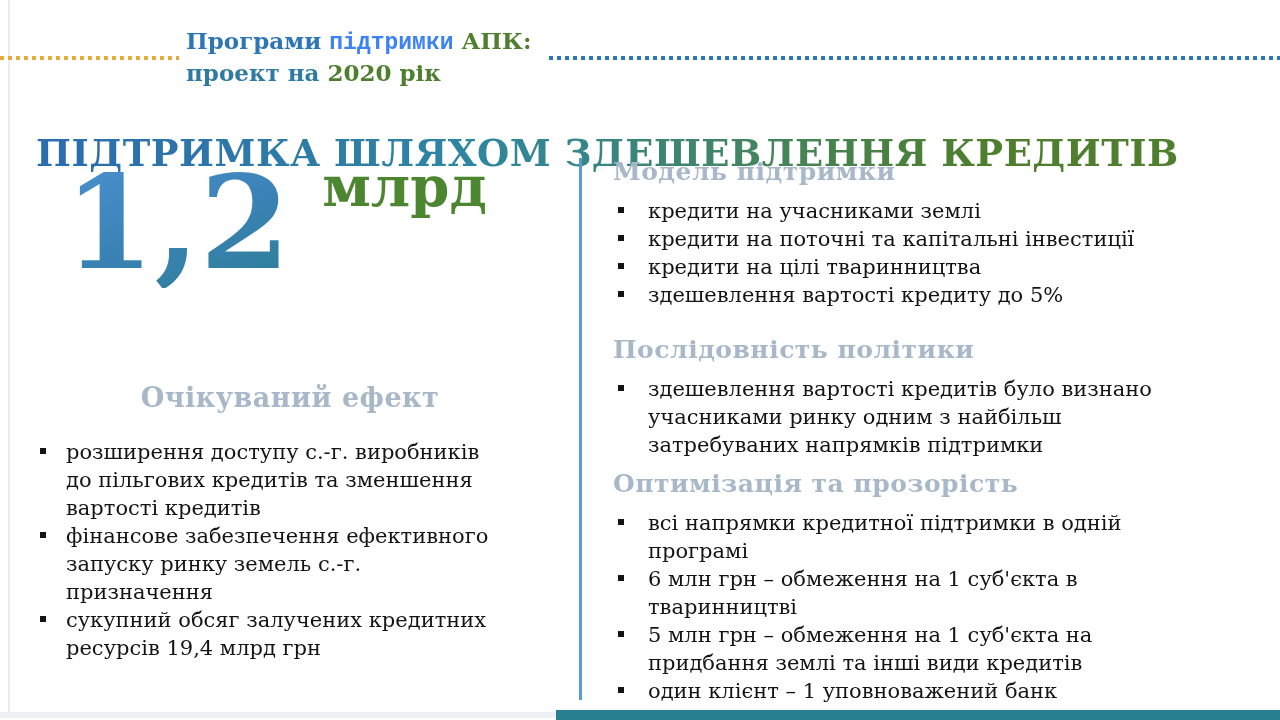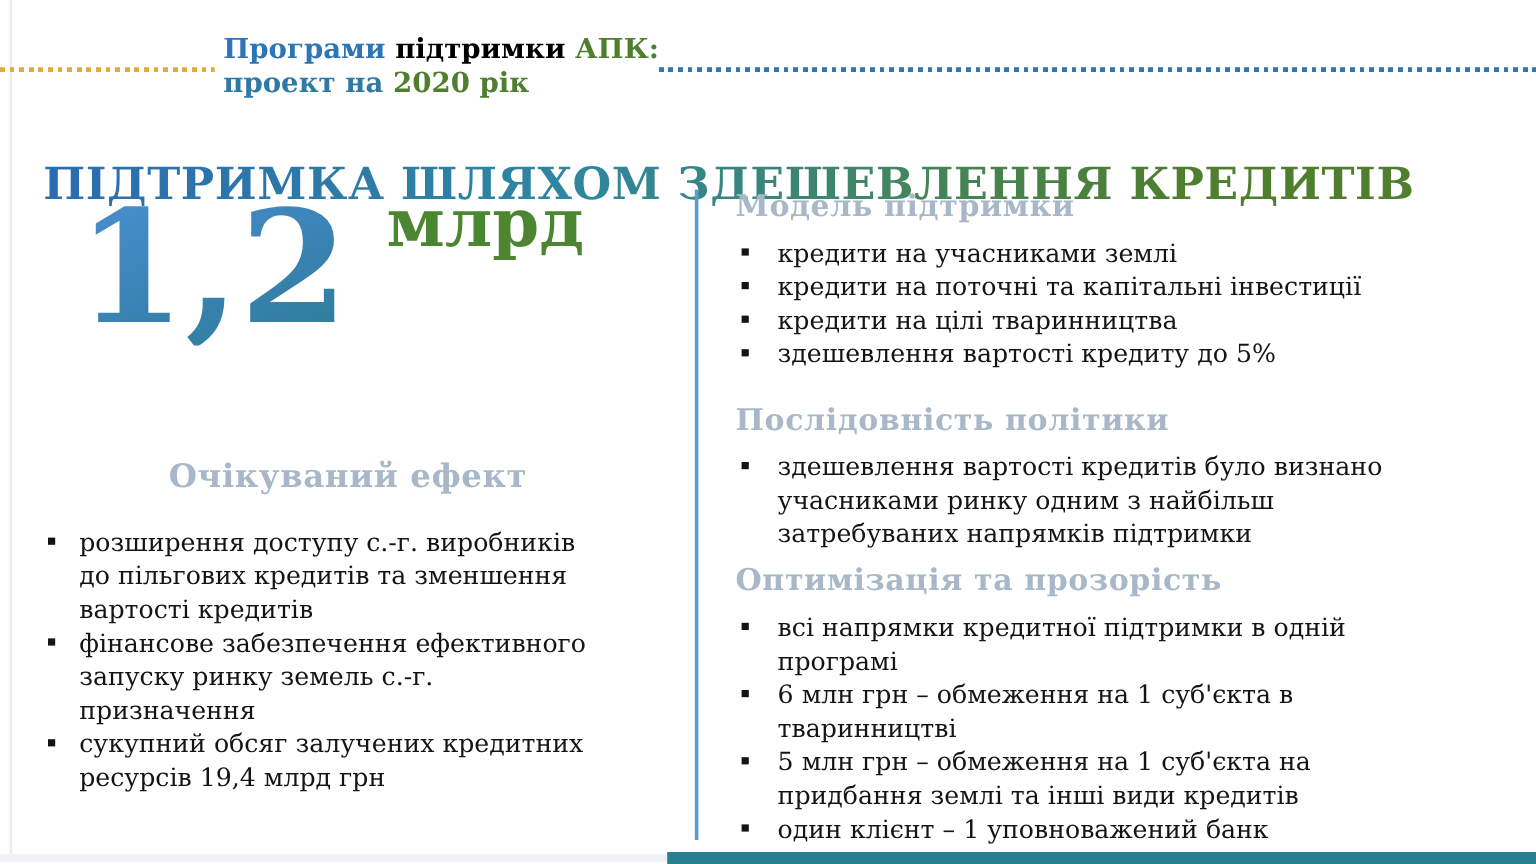--- a/index.html
+++ b/index.html
@@ -9,21 +9,21 @@
     background:#ffffff;
     overflow:hidden;
     font-family:"DejaVu Serif","Liberation Serif",serif;
     color:#141414;
   }
   .left-edge { position:absolute; left:8px; top:0; bottom:8px; width:2px; background:#ececef; }
 
   
   .kicker { position:absolute; left:186px; top:26px; font-size:23px; font-weight:bold; line-height:29px; white-space:nowrap; }
   .kicker .c-blue  { color:#2e75b6; }
-  .kicker .c-teal  { color:#000000; }
+  .kicker .c-teal  { color:#3b82f6;font-family:Liberation Mono, monospace; }
   .kicker .c-green { color:#4e7e2e; }
   .kicker .c-blue2 { color:#2f7aa4; }
 
   .dotted { position:absolute; top:56px; height:4px; }
   .dotted-left  { left:0;  width:179px;
     background:repeating-linear-gradient(90deg,#e6aa3a 0 4px,transparent 4px 8px); }
   .dotted-right { left:549px; right:0;
     background:repeating-linear-gradient(90deg,#2e75b6 0 4px,transparent 4px 8px); }
 
   

